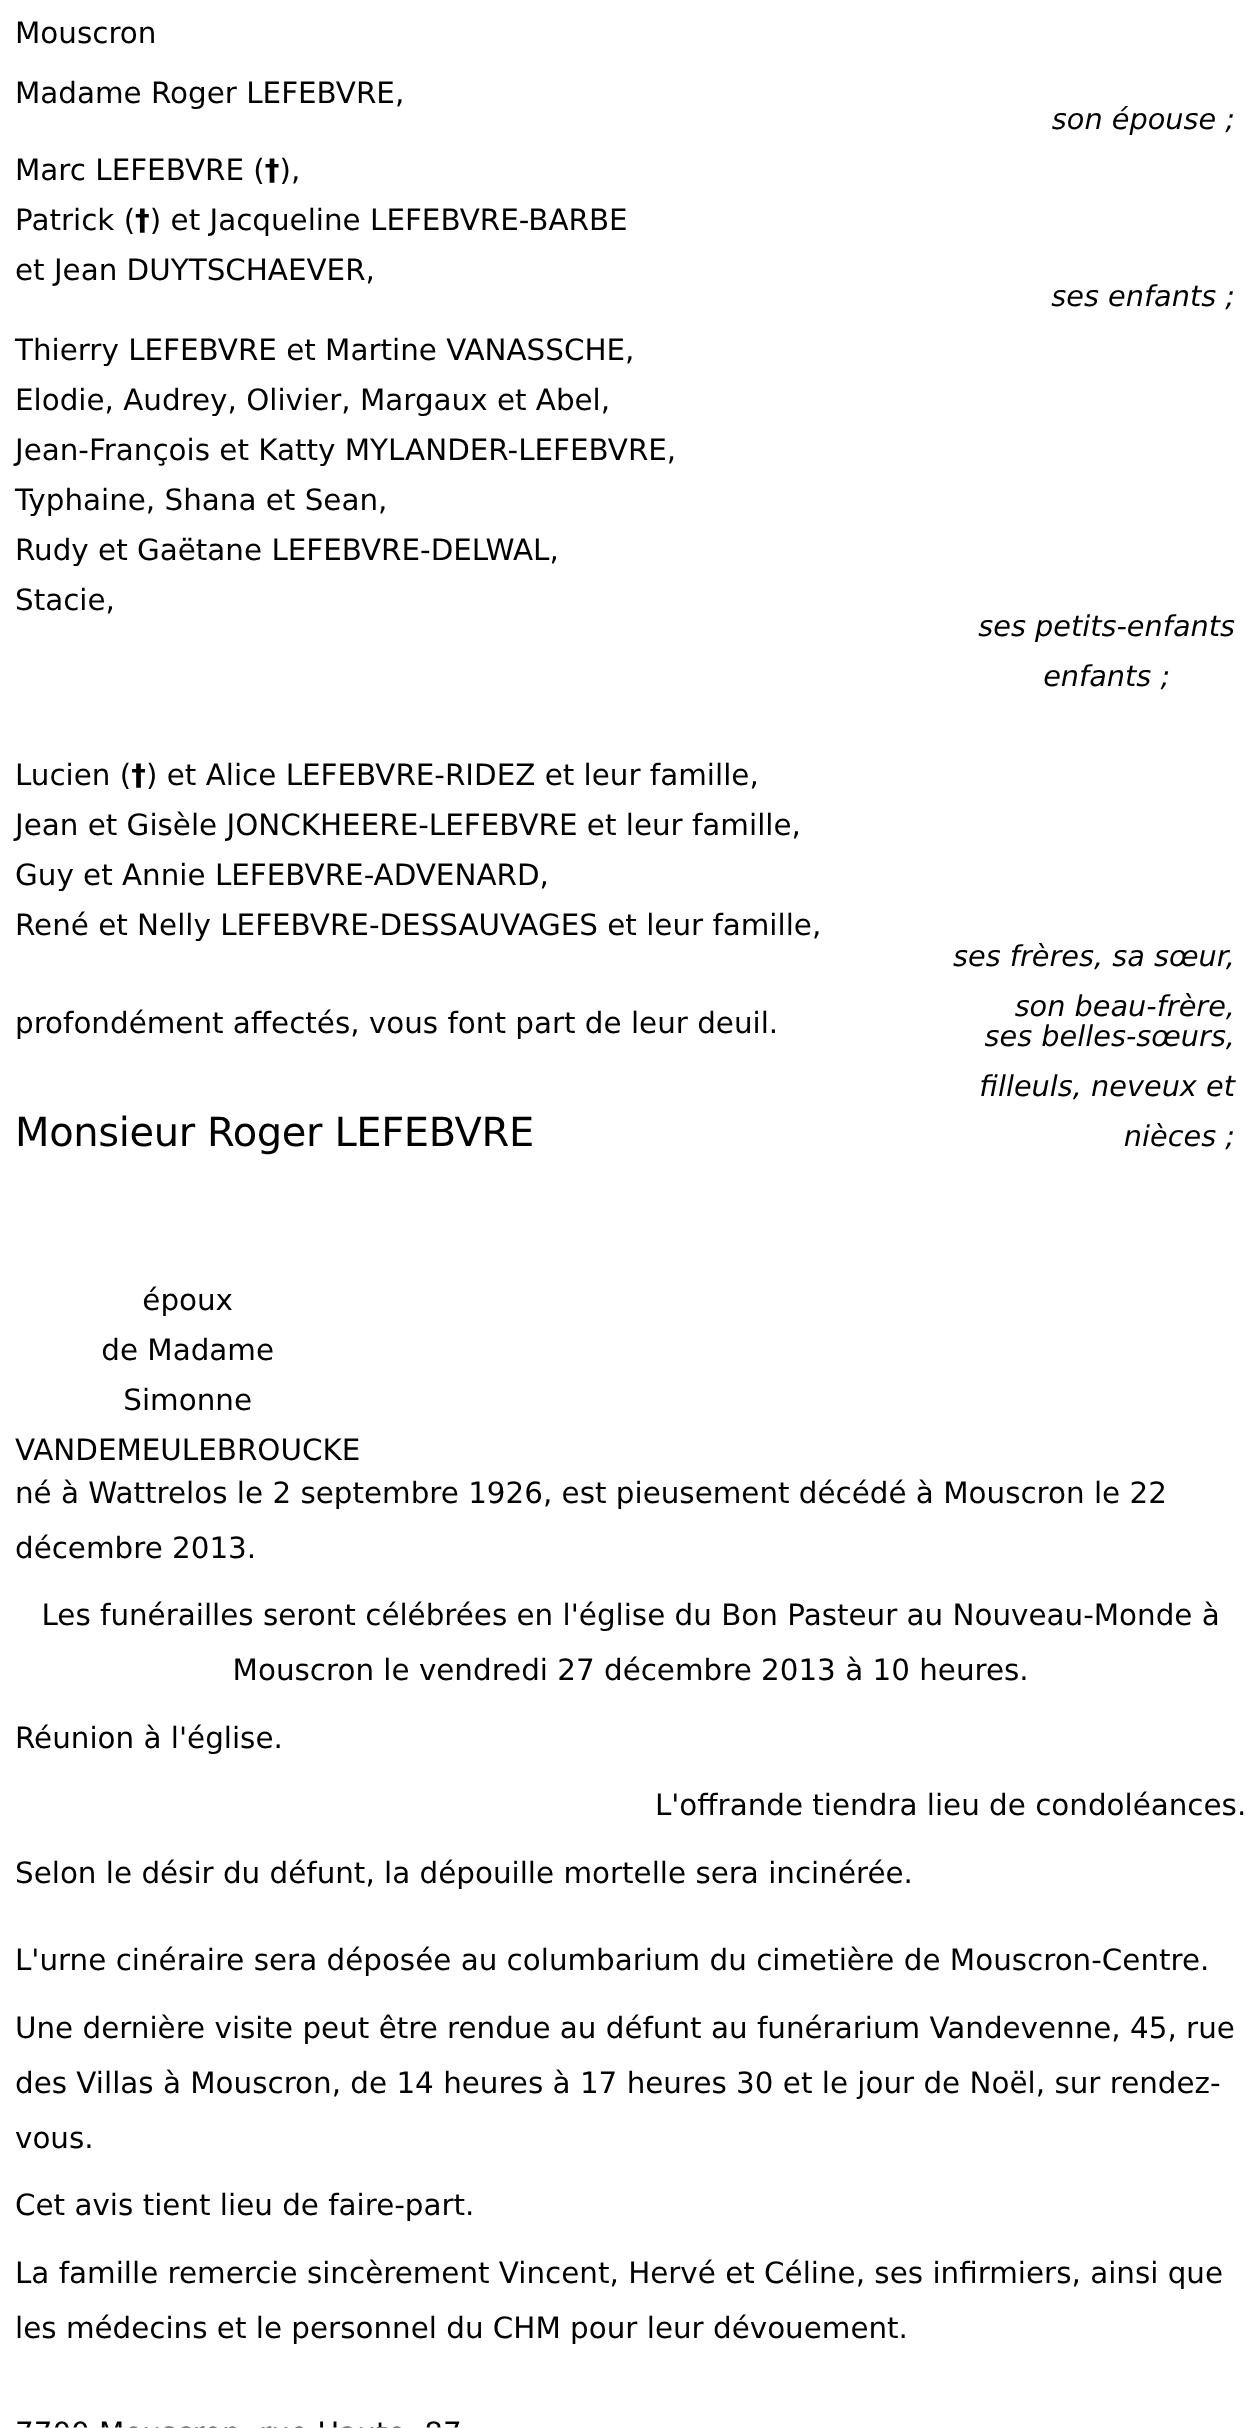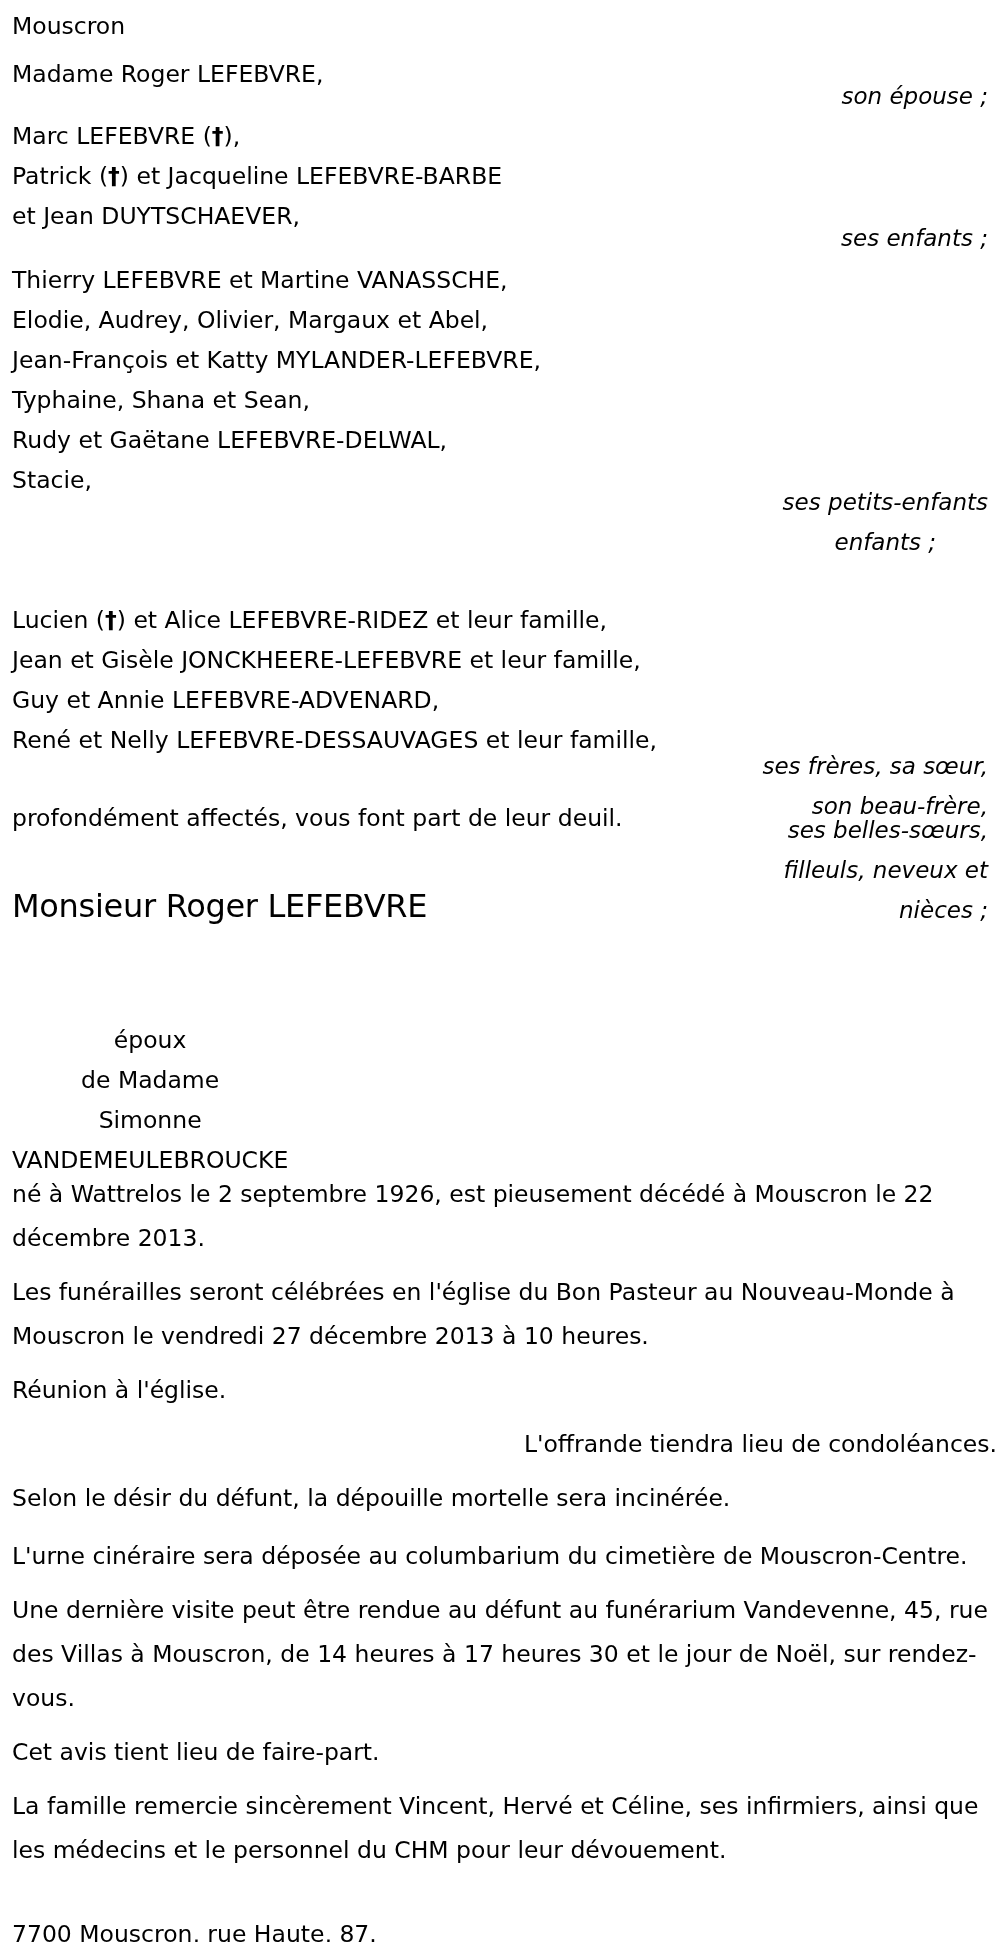--- a/index.html
+++ b/index.html
@@ -64,22 +64,22 @@
 
 <div class="abs" style="top:1020px;text-align:center;">
   <span class="line">époux</span>
   <span class="line">de Madame</span>
   <span class="line">Simonne</span>
   <span class="line">VANDEMEULEBROUCKE</span>
 </div>
 
 <div class="body-block" style="top:1172px;">
   <p class="para" style="margin-bottom:10px;">né à Wattrelos le 2 septembre 1926, est pieusement décédé à Mouscron le 22 décembre 2013.</p>
-  <p class="para" style="margin-bottom:10px;">Les funérailles seront célébrées en l'église du Bon Pasteur au Nouveau-Monde à Mouscron le vendredi 27 décembre 2013 à 10 heures.</p>
+  <p class="para" style="margin-bottom:10px;text-align:center;">Les funérailles seront célébrées en l'église du Bon Pasteur au Nouveau-Monde à Mouscron le vendredi 27 décembre 2013 à 10 heures.</p>
   <p class="para" style="margin-bottom:10px;">Réunion à l'église.</p>
   <p class="para" style="margin-bottom:10px;text-align:right;">L'offrande tiendra lieu de condoléances.</p>
-  <p class="para" style="margin-bottom:14px;">Selon le désir du défunt, la dépouille mortelle sera incinérée.</p>
+  <p class="para" style="margin-bottom:26px;">Selon le désir du défunt, la dépouille mortelle sera incinérée.</p>
   <p class="para" style="margin-bottom:10px;">L'urne cinéraire sera déposée au columbarium du cimetière de Mouscron-Centre.</p>
   <p class="para" style="margin-bottom:10px;">Une dernière visite peut être rendue au défunt au funérarium Vandevenne, 45, rue des Villas à Mouscron, de 14 heures à 17 heures 30 et le jour de Noël, sur rendez-vous.</p>
   <p class="para" style="margin-bottom:10px;">Cet avis tient lieu de faire-part.</p>
   <p class="para" style="margin-bottom:40px;">La famille remercie sincèrement Vincent, Hervé et Céline, ses infirmiers, ainsi que les médecins et le personnel du CHM pour leur dévouement.</p>
   <p class="para">7700 Mouscron, rue Haute, 87.</p>
 </div>
 
 </body></html>

